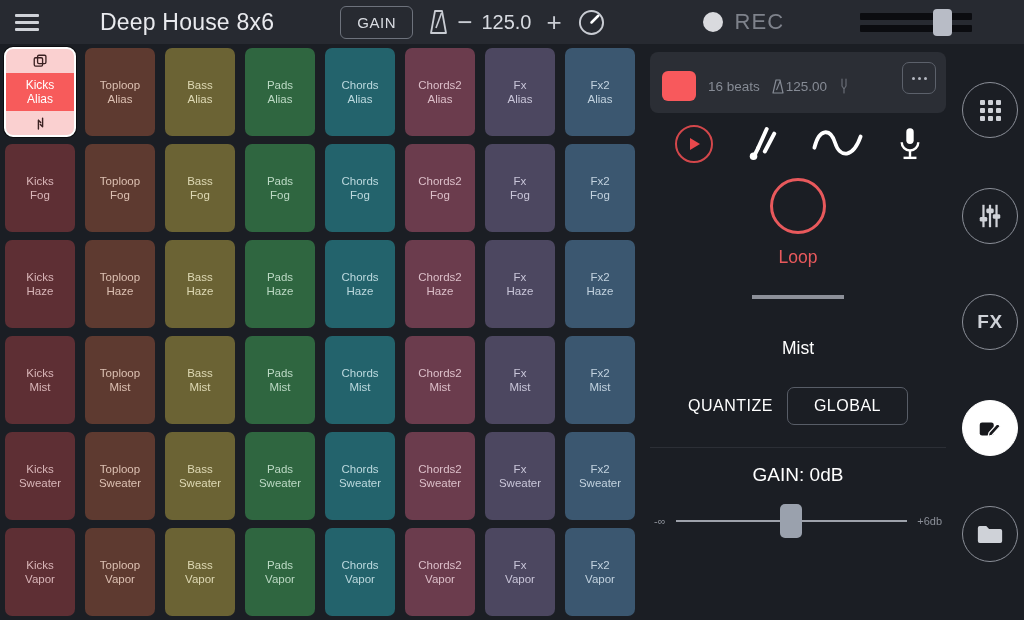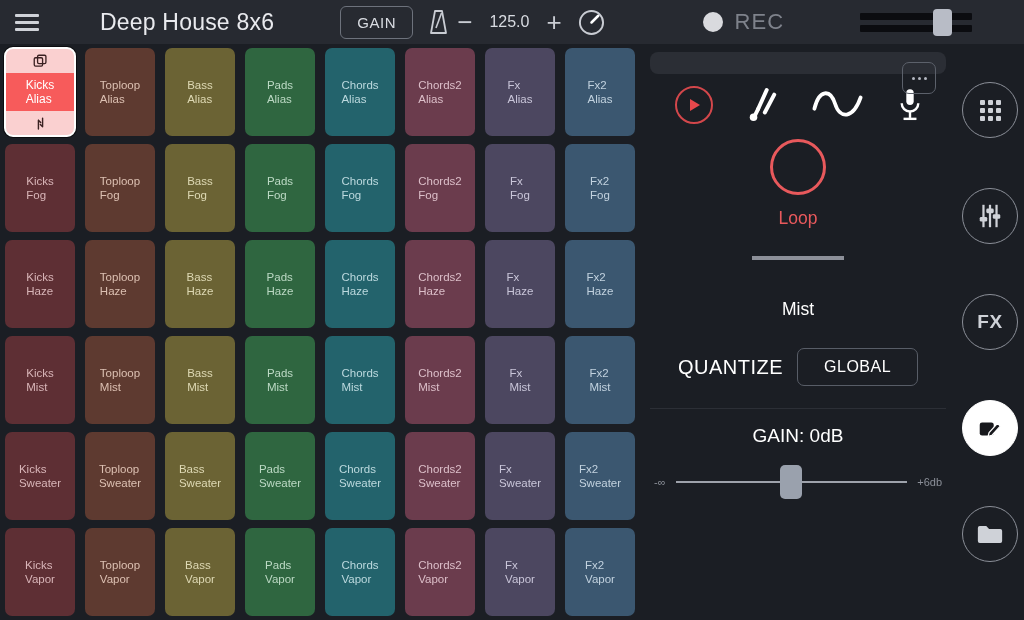--- a/index.html
+++ b/index.html
@@ -25,42 +25,42 @@
   }
   .tb-center { display: flex; align-items: center; gap: 0px; margin-left: 66px; }
   .link-btn {
     border: 1px solid #6d727c; border-radius: 6px;
     color: #d9dce2; font-size: 15px; padding: 7px 16px; letter-spacing: .6px;
     background: transparent; cursor: pointer;
   }
   .metro-ico { margin-left: 16px; width: 19px; height: 25px; display:block; }
   .minus, .plus { color: #c9ccd3; font-size: 26px; line-height: 1; padding: 0 9px; cursor: pointer;
     font-weight: 300; }
-  .bpm-val { color: #d8dbe1; font-size: 16px; min-width: 56px; text-align: center; }
+  .bpm-val { color: #d8dbe1; font-size: 20px; min-width: 56px; }
   .tap-dial { margin-left: 7px; width: 27px; height: 27px; cursor: pointer; }
   .rec-group { display: flex; align-items: center; gap: 12px; margin-left: 98px; cursor: pointer; }
   .rec-dot { width: 20px; height: 20px; border-radius: 50%; background: #d9dade; }
   .rec-label { color: #7e828b; font-size: 22px; letter-spacing: 1px; }
   .master-vol { margin-left: 76px; position: relative; width: 112px; height: 26px; cursor: pointer; }
   .master-vol .bar { position: absolute; left: 0; width: 112px; height: 7px; background: #0b0c10; border-radius:1px;}
   .master-vol .bar.b1 { top: 4px; }
   .master-vol .bar.b2 { top: 16px; }
   .master-vol .knob { position: absolute; left: 73px; top: 0px; width: 19px; height: 27px;
     background: #b8bcc6; border-radius: 4px; }
 
   
   .grid {
     position: absolute; left: 0; top: 44px; width: 640px; height: 576px;
     display: grid; grid-template-columns: repeat(8, 1fr); grid-template-rows: repeat(6, 1fr);
     gap: 0px; padding: 0px;
   }
   .cellwrap { padding: 4px 5px; }
   .cell {
     width: 100%; height: 100%; border-radius: 7px;
-    display: flex; align-items: center; justify-content: center; 
+    display: flex; align-items: center; justify-content: center; text-align: center;
     font-size: 11.5px; line-height: 1.25; padding: 2px; cursor: pointer;
     user-select: none;
   }
   
   .cellwrap.sel { padding: 3px 4px; }
   .cell.selected {
     position: relative; background: #fad0d0; border-radius: 9px;
     border: 2px solid #ffffff; flex-direction: column; justify-content: space-between;
     padding: 0; overflow: hidden;
     box-shadow: 0 0 0 1px #0c0d10;
@@ -106,21 +106,21 @@
   .mode .lbl { font-size: 17.5px; color: #ffffff; }
   .mode.active .lbl { color: #e8595c; }
   .oneshot-gfx { position: relative; width: 92px; height: 18px; }
   .oneshot-gfx .ln { position:absolute; left: 6px; top: 7px; width: 80px; height: 4px; background: #8d9099; }
   .oneshot-gfx .cap { position:absolute; top: 0px; width: 4px; height: 18px; background: #8d9099; }
   .oneshot-gfx .cap.l { left: 2px; }
   .oneshot-gfx .cap.r { right: 2px; }
   .gate-gfx { width: 92px; height: 4px; background: #8d9099; }
 
   .quant-row { display: flex; align-items: center; justify-content: center; gap: 14px; margin-top: 28px; }
-  .quant-lbl { color: #ffffff; font-size: 20px; letter-spacing: .5px; }
+  .quant-lbl { color: #ffffff; font-size: 16px; letter-spacing: .5px; }
   .quant-btn { border: 1px solid #585d67; border-radius: 7px; color: #ffffff; font-size: 16px;
     padding: 9px 26px; letter-spacing: .5px; cursor: pointer; }
 
   .divider { height: 1px; background: #2c2f36; margin: 22px 10px 0 10px; }
   .gain-title { text-align: center; color: #ffffff; font-size: 19px; margin-top: 16px; }
   .gain-row { display: flex; align-items: center; margin-top: 18px; padding: 0 14px; gap: 10px; }
   .gain-end { color: #8b8f98; font-size: 11px; white-space: nowrap; }
   .gain-track { position: relative; flex: 1; height: 34px; cursor: pointer; }
   .gain-track .tr { position: absolute; left: 0; right: 0; top: 16px; height: 2px; background: #9ea2ab; }
   .gain-track .knob { position: absolute; left: 45%; top: 0; width: 22px; height: 34px;
@@ -436,20 +436,34 @@
     </div>
 
   <div class="panel">
 
     <div class="clipcard">
       <div class="dots-btn">
         <span></span>
         <span></span>
         <span></span>
       </div>
+      <div class="clip-meta">
+        <div class="swatch" id="clipSwatch" style="background: rgb(248, 89, 92);"></div>
+        <div class="meta-txt">16 beats</div>
+        <div style="display:flex;align-items:center;gap:2px;">
+          <svg class="meta-metro" viewBox="0 0 12 15">
+            <path d="M4 1 L8 1 L11 14 L1 14 Z" fill="none" stroke="#868b95" stroke-width="1.2" stroke-linejoin="round"></path>
+            <line x1="8" y1="2.5" x2="4.5" y2="11" stroke="#868b95" stroke-width="1.1"></line>
+          </svg>
+          <div class="meta-txt">125.00</div>
+        </div>
+        <svg class="fork-small" viewBox="0 0 10 16">
+          <path d="M3 1 L3 8 M7 1 L7 8 M3 8 Q5 11 5 11 Q5 11 7 8 M5 11 L5 15" fill="none" stroke="#868b95" stroke-width="1.2" stroke-linecap="round"></path>
+        </svg>
+      </div>
     </div>
 
     <div class="icon-row">
       <div class="play-circle">
         <svg viewBox="0 0 20 20" width="20" height="20">
           <polygon points="6,4 16,10 6,16" fill="#e8484c"></polygon>
         </svg>
       </div>
       <div>
         <svg viewBox="0 0 34 38" width="32" height="36">

